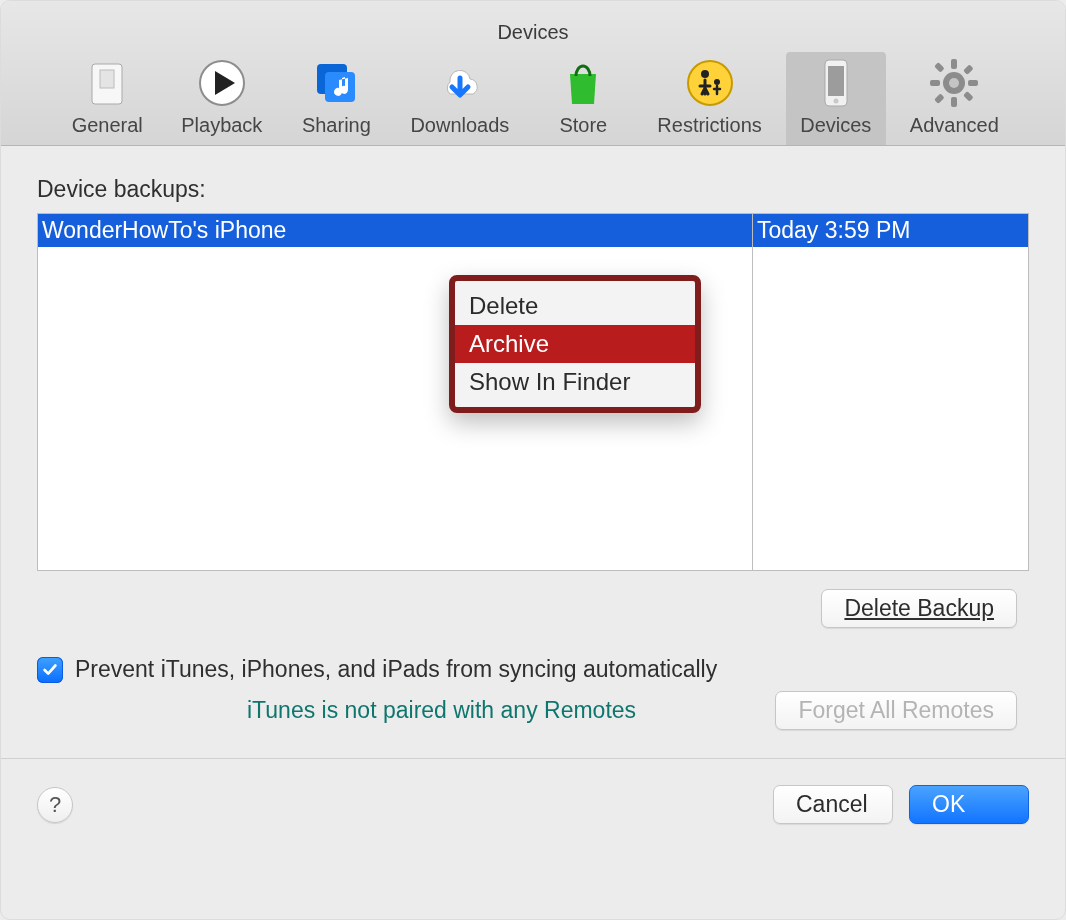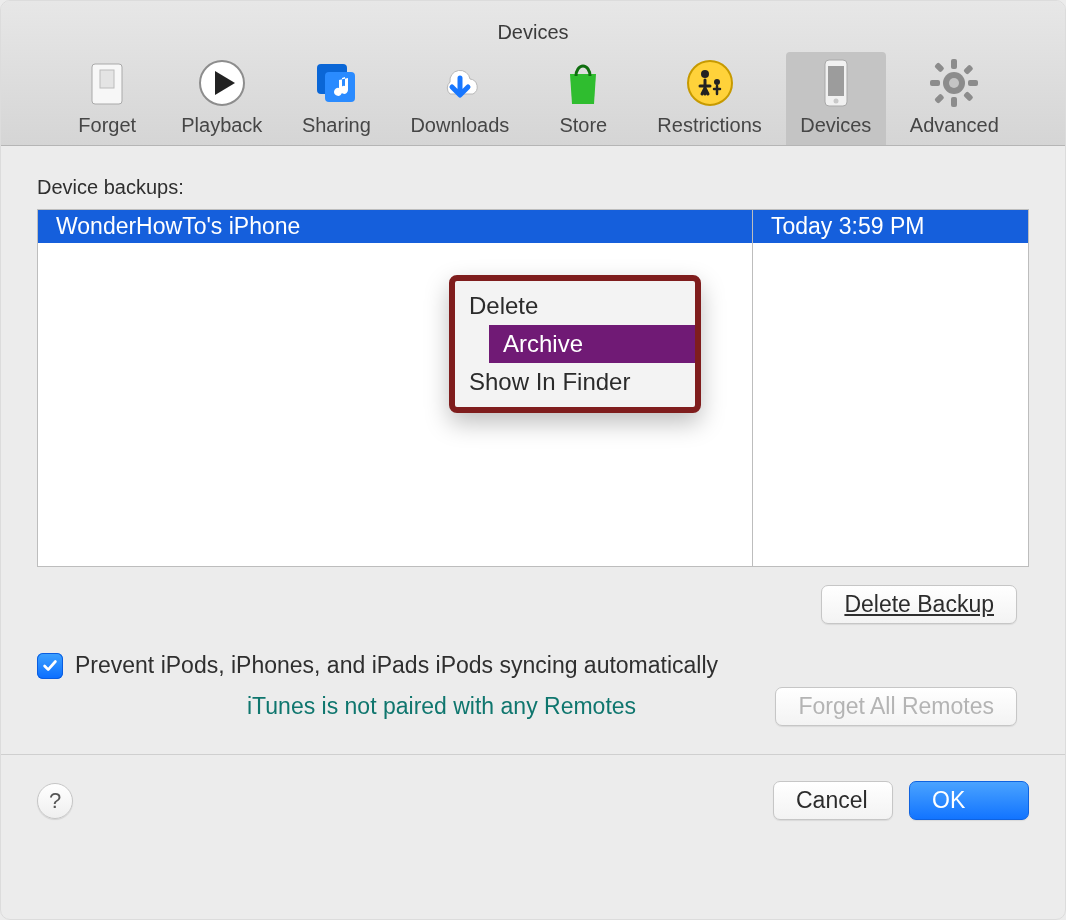--- a/index.html
+++ b/index.html
@@ -67,37 +67,37 @@
     color: #464646;
     margin-top: 4px;
   }
 
   
   .content {
     background: #ececec;
     padding: 30px 36px 0 36px;
   }
   .section-label {
-    font-size: 20px;
+    font-size: 23px;
     margin-bottom: 10px;
   }
 
   
   .table-wrap {
     border: 1px solid #bdbdbd;
     background: #fff;
     height: 358px;
     display: flex;
     box-sizing: border-box;
   }
   .col-name { flex: 1 1 auto; border-right: 1px solid #bdbdbd; }
   .col-date { width: 275px; }
   .cell {
     font-size: 23px;
-    padding: 3px 18px;
+    padding: 3px 4px;
     white-space: nowrap;
   }
   .row-selected {
     background: #155fdc;
     color: #fff;
   }
 
   
   .ctx {
     position: absolute;
@@ -109,23 +109,22 @@
     border-radius: 8px;
     box-shadow: 0 10px 24px rgba(0,0,0,0.25);
     padding: 6px 0;
   }
   .ctx-item {
     font-size: 24px;
     padding: 5px 14px;
     color: #2b2b2b;
   }
   .ctx-item.hover {
-    background: #701a75;
+    background: #b91c1c;
     color: #fff;
-    margin-left: 34px;
   }
 
   
   .below-table {
     display:flex;
     justify-content:flex-end;
     margin: 18px 12px 0 0;
     text-decoration: underline;
   }
   .mac-button {
@@ -203,21 +202,21 @@
     <div class="title">Devices</div>
     <div class="toolbar">
 
       <div class="tb-item">
         <div class="tb-icon">
           <svg viewBox="0 0 54 54">
               <rect x="12" y="8" width="30" height="40" rx="3" fill="#f7f7f7" stroke="#a9a9a9"></rect>
               <rect x="20" y="14" width="14" height="18" fill="#e4e4e4" stroke="#bcbcbc"></rect>
             </svg>
         </div>
-        <div class="tb-label">Forget</div>
+        <div class="tb-label">General</div>
       </div>
 
       <div class="tb-item">
         <div class="tb-icon">
           <svg viewBox="0 0 54 54">
               <circle cx="27" cy="27" r="22" fill="#fff" stroke="#8d8d8d" stroke-width="2"></circle>
               <polygon points="20,15 20,39 40,27" fill="#222"></polygon>
             </svg>
         </div>
         <div class="tb-label">Playback</div>
@@ -318,21 +317,21 @@
     <div class="below-table">
       <button class="mac-button">Delete Backup</button>
     </div>
 
     <div class="check-row">
       <div class="mac-check">
         <svg viewBox="0 0 20 20">
             <path d="M4 10 l4 4 l8 -9" stroke="#fff" stroke-width="3" fill="none" stroke-linecap="round" stroke-linejoin="round"></path>
           </svg>
       </div>
-      <span>Prevent iPods, iPhones, and iPads iPods syncing automatically</span>
+      <span>Prevent iTunes, iPhones, and iPads from syncing automatically</span>
     </div>
 
     <div class="remote-row">
       <span class="status">iTunes is not paired with any Remotes</span>
       <button class="mac-button disabled">Forget All Remotes</button>
     </div>
 
     <div class="divider"></div>
   </div>
 

